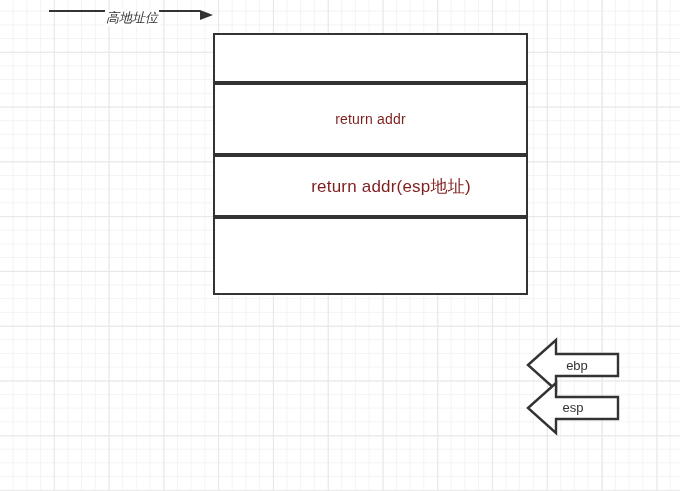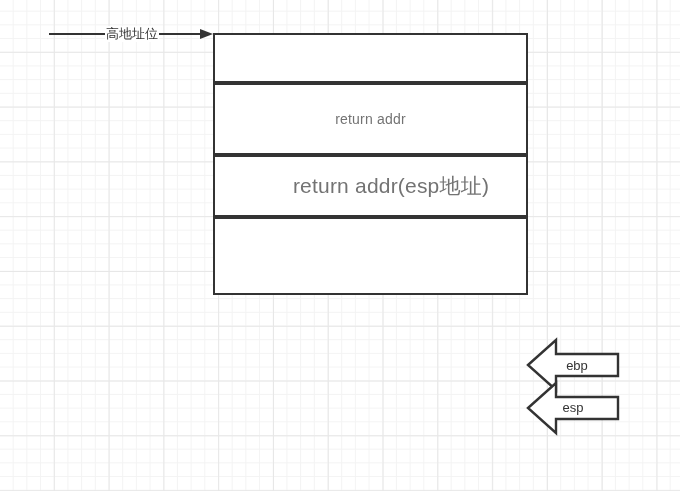--- a/index.html
+++ b/index.html
@@ -33,38 +33,39 @@
     width: 315px;
   }
   .stack-row {
     box-sizing: border-box;
     border: 2.4px solid #333333;
     background: #ffffff;
     display: flex;
     align-items: center;
     justify-content: center;
     font-size: 14px;
-    color: #737373;
+    color: #7f1d1d;
     text-align: center;
     letter-spacing: 0.2px;
   }
   .stack-row.large {
-    font-size: 21px;
+    font-size: 17px;
     padding-left: 41px;
   }
 
   
   .high-arrow {
     position: absolute;
     left: 49px;
-    top: 26px;
+    top: 10px;
     width: 164px;
     height: 16px;
     display: flex;
-    align-items: center;
+    align-items: flex-start;
+    font-style: italic;
   }
   .high-arrow .seg {
     height: 2.2px;
     background: #333333;
   }
   .high-arrow .seg-l { width: 56px; }
   .high-arrow .seg-r { flex: 1; }
   .high-arrow .arrow-label {
     font-size: 13px;
     line-height: 16px;

